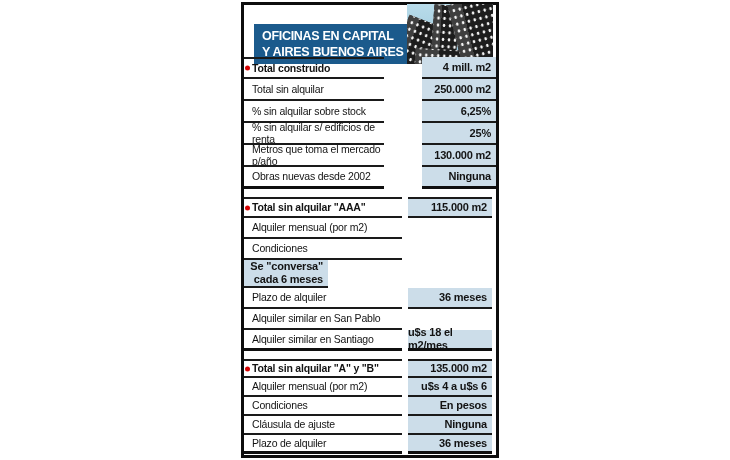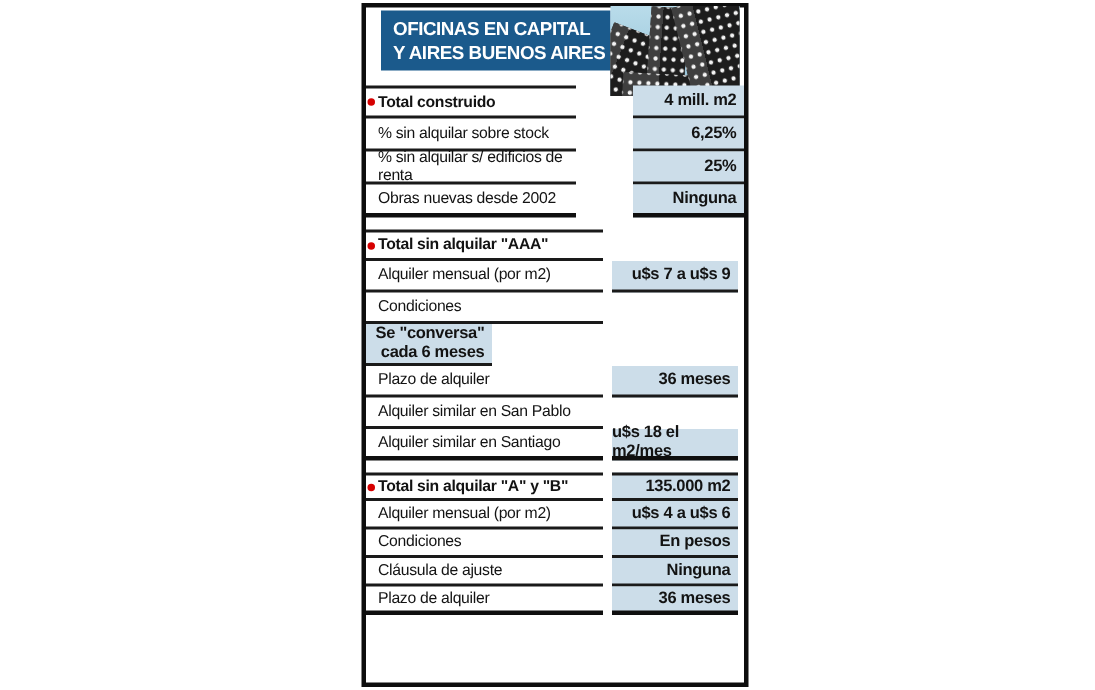--- a/index.html
+++ b/index.html
@@ -4,21 +4,21 @@
 <style>
   * { margin:0; padding:0; box-sizing:border-box; }
   html,body { background:#fff; }
   body { font-family:"Liberation Sans", sans-serif; color:#131313; }
   .stage { position:relative; width:730px; height:460px; background:#fff; overflow:hidden; }
 
   .board { position:absolute; left:241px; top:2px; width:252px; height:450px;
            border:3px solid #0d0d0d; background:#fff; box-sizing:content-box; }
 
   
-  .header-box { position:absolute; left:10px; top:2px; width:153px; height:40px;
+  .header-box { position:absolute; left:10px; top:19px; width:153px; height:40px;
                 background:#1b5a8c; color:#fff; display:flex; flex-direction:column;
                 justify-content:center; padding-left:8px; }
   .header-box .tl { font-weight:bold; font-size:12.5px; line-height:1.3; letter-spacing:-0.3px; }
 
   
   .illo { position:absolute; left:163px; top:-1px; width:86px; height:60px; overflow:hidden;
           background:linear-gradient(180deg,#b9dcea 0%, #9fc9dd 70%, #8fbdd4 100%); }
   .tower { position:absolute;
            background-color:#262626;
            background-image:
@@ -82,35 +82,55 @@
                 <div>Total construido</div>
               </div>
             </div>
             <div class="cell value">
               <div>4 mill. m2</div>
             </div>
           </div>
           <div class="row">
             <div class="cell label">
               <div class="lines">
+                <div>Total sin alquilar</div>
+              </div>
+            </div>
+            <div class="cell value">
+              <div>250.000 m2</div>
+            </div>
+          </div>
+          <div class="row">
+            <div class="cell label">
+              <div class="lines">
                 <div>% sin alquilar sobre stock</div>
               </div>
             </div>
             <div class="cell value">
               <div>6,25%</div>
             </div>
           </div>
           <div class="row">
             <div class="cell label">
               <div class="lines">
                 <div>% sin alquilar s/ edificios de renta</div>
               </div>
             </div>
             <div class="cell value">
               <div>25%</div>
+            </div>
+          </div>
+          <div class="row">
+            <div class="cell label">
+              <div class="lines">
+                <div>Metros que toma el mercado p/año</div>
+              </div>
+            </div>
+            <div class="cell value">
+              <div>130.000 m2</div>
             </div>
           </div>
           <div class="row">
             <div class="cell label">
               <div class="lines">
                 <div>Obras nuevas desde 2002</div>
               </div>
             </div>
             <div class="cell value">
               <div>Ninguna</div>
@@ -118,29 +138,29 @@
           </div>
         </div>
         <div class="section s1">
           <div class="row lead">
             <div class="cell label">
               <span class="bullet"></span>
               <div class="lines">
                 <div>Total sin alquilar "AAA"</div>
               </div>
             </div>
+            <div class="cell value">
+              <div>115.000 m2</div>
+            </div>
           </div>
           <div class="row">
             <div class="cell label">
               <div class="lines">
                 <div>Alquiler mensual (por m2)</div>
               </div>
-            </div>
-            <div class="cell value">
-              <div>u$s 7 a u$s 9</div>
             </div>
           </div>
           <div class="row">
             <div class="cell label">
               <div class="lines">
                 <div>Condiciones</div>
               </div>
             </div>
           </div>
           <div class="row multi">

